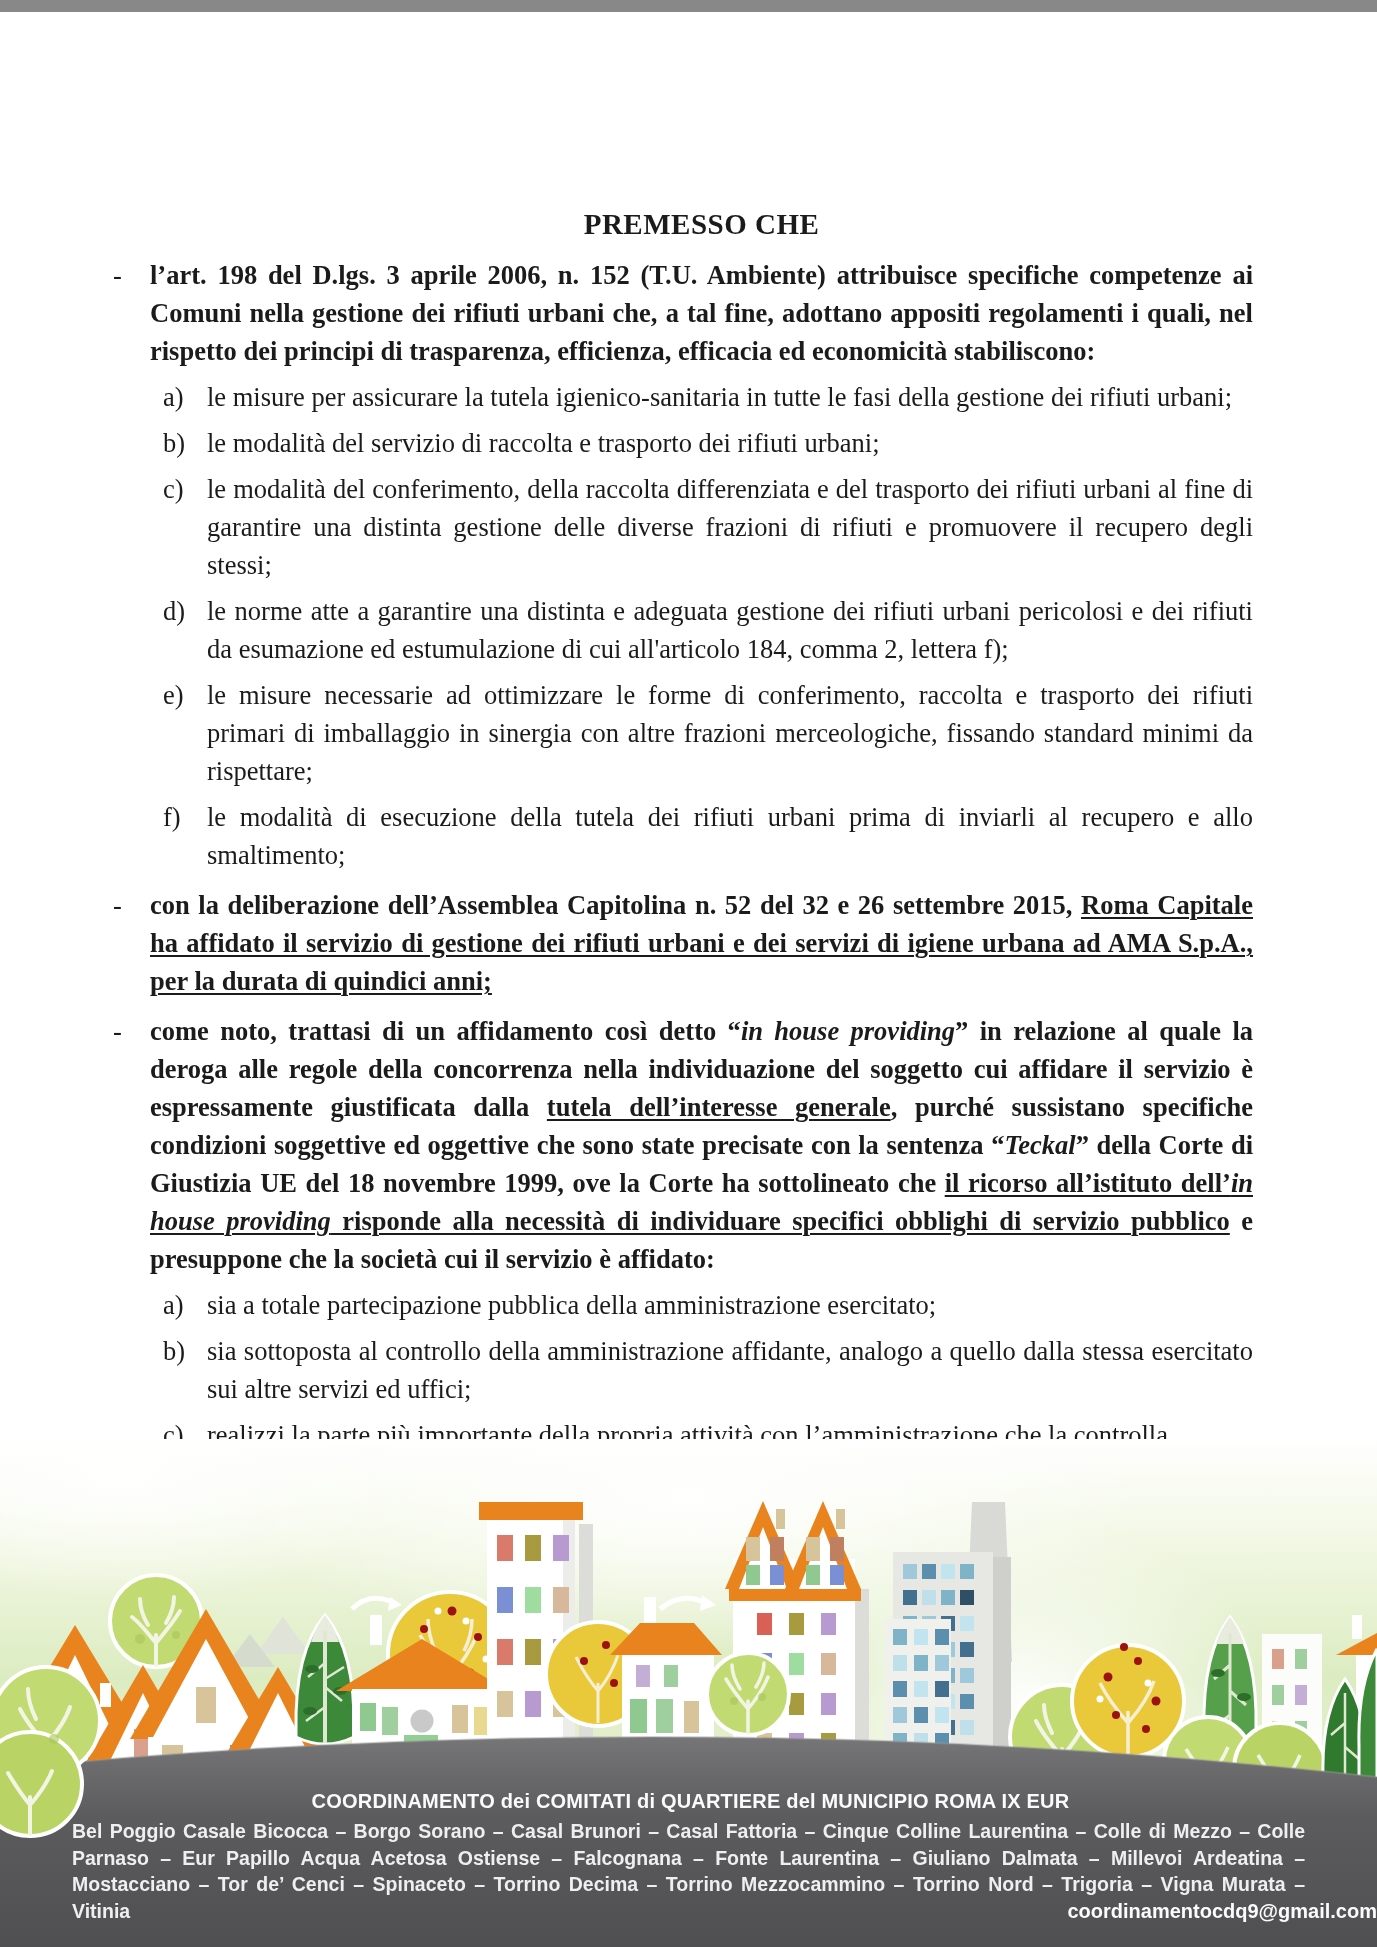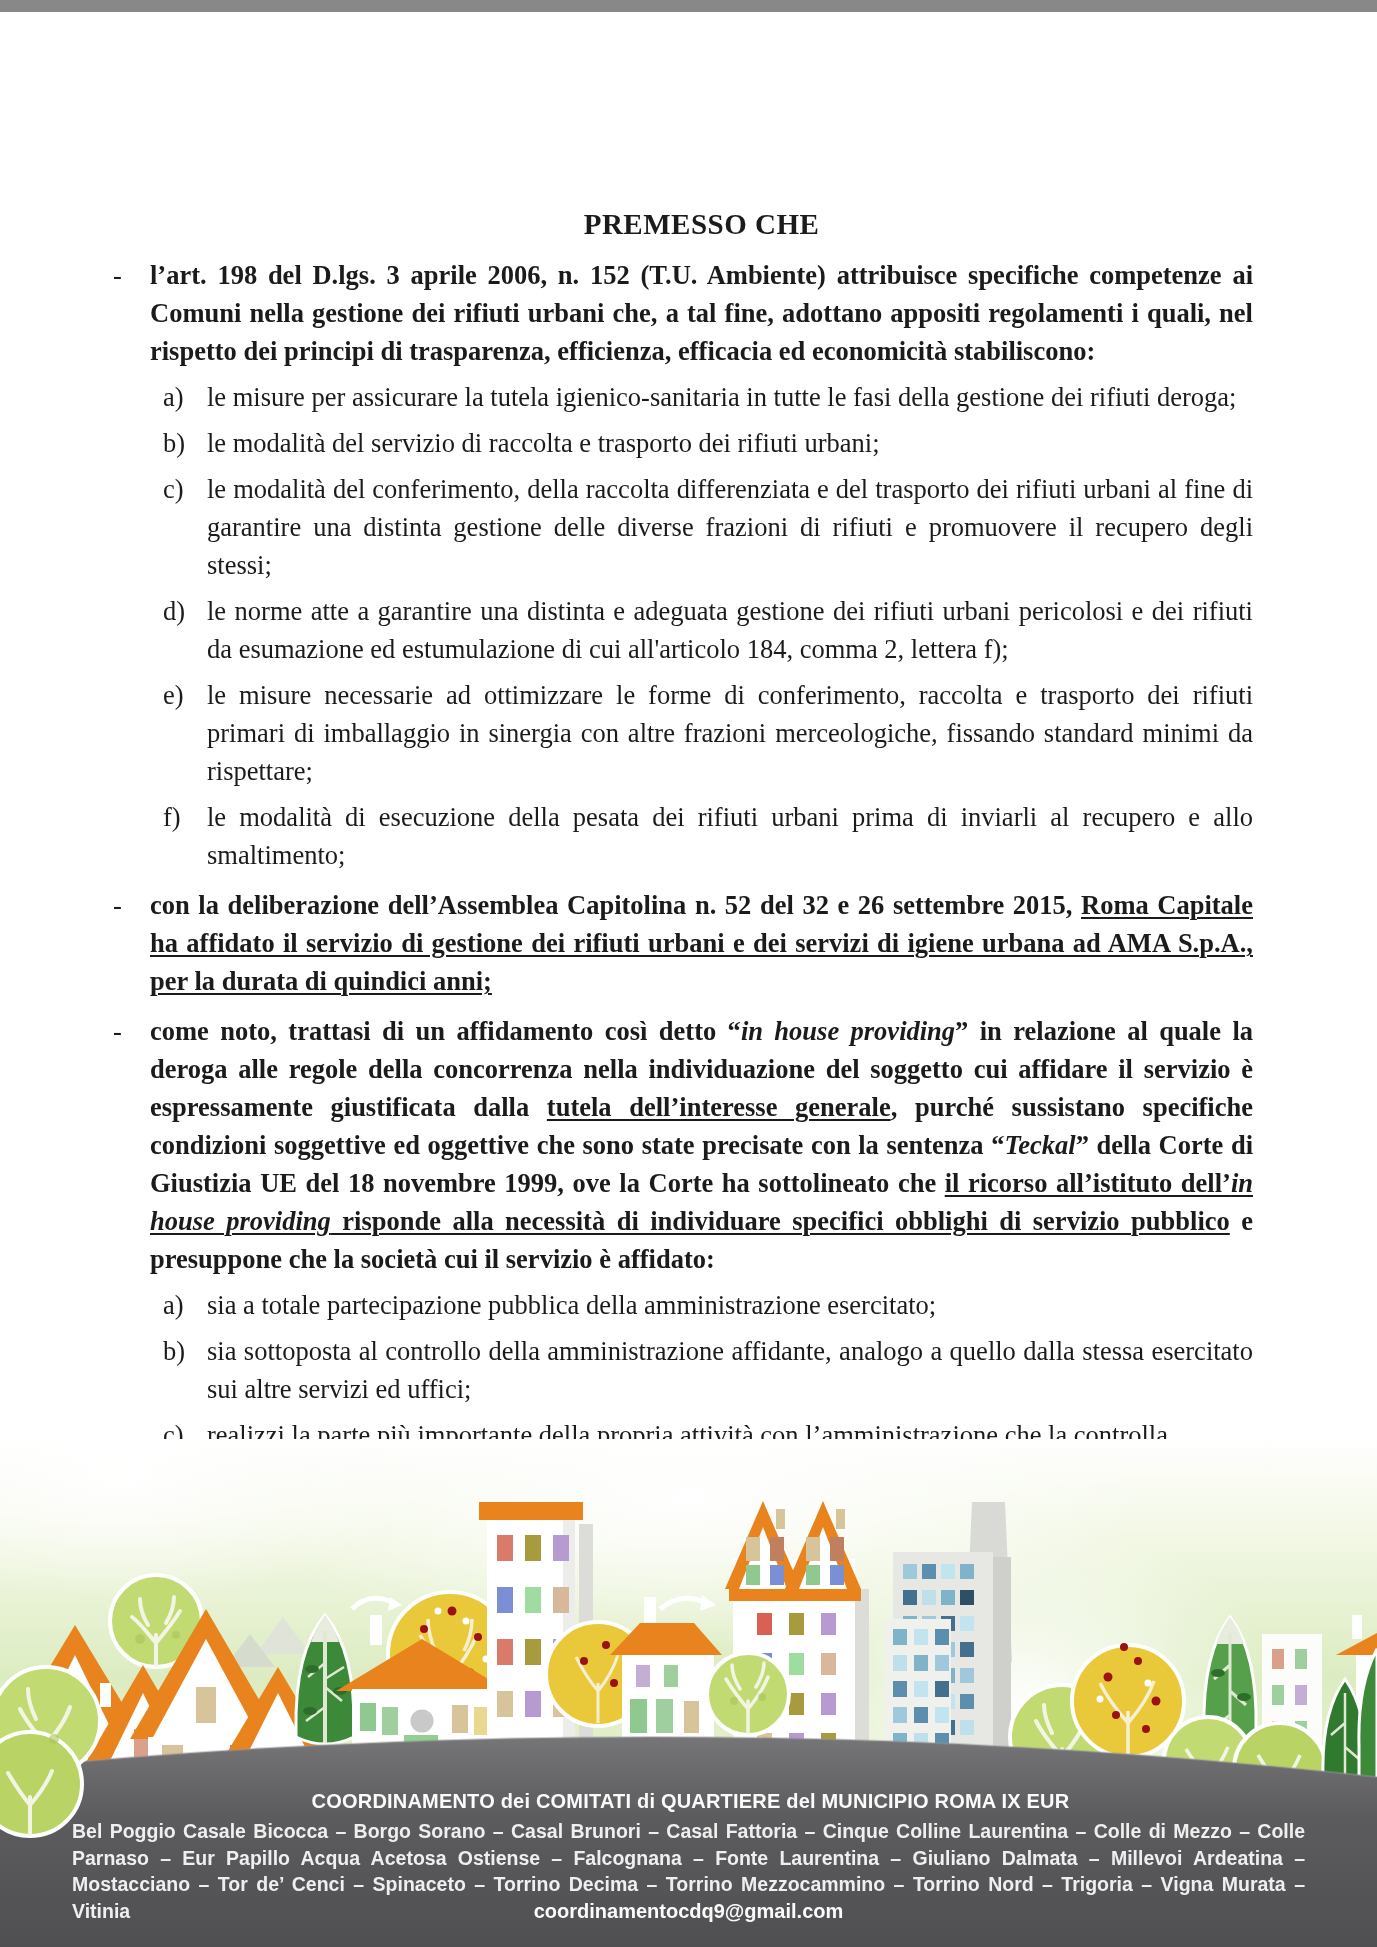--- a/index.html
+++ b/index.html
@@ -34,21 +34,21 @@
     position:absolute; left:4px; right:0; top:1778px; text-align:center;
     font-family:"Liberation Sans", sans-serif; font-weight:bold;
     font-size:20px; color:#fbfbfb; letter-spacing:.2px;
   }
   .footer-districts {
     position:absolute; left:72px; right:72px; top:1806px;
     font-family:"Liberation Sans", sans-serif; font-size:19.5px;
     line-height:26.5px; color:#efefef; text-align:justify;font-weight:bold;
   }
   .footer-email {
-    position:absolute; left:0; right:0; top:1888px; text-align:center;
+    position:absolute; left:0; right:0; top:1888px; text-align:right;
     font-family:"Liberation Sans", sans-serif; font-weight:bold;
     font-size:20px; color:#fbfbfb;
   }
 </style>
 </head>
 <body>
 
 <div class="page">
 
   <div class="doc">
@@ -56,41 +56,41 @@
     <h1 class="doc-title">PREMESSO CHE</h1>
 
     <div class="dash-row">
       <span class="dash-marker">-</span>
       <span class="dash-text">l’art. 198 del D.lgs. 3 aprile 2006, n. 152 (T.U. Ambiente) attribuisce specifiche competenze ai Comuni nella gestione dei rifiuti urbani che, a tal fine, adottano appositi regolamenti i quali, nel rispetto dei principi di trasparenza, efficienza, efficacia ed economicità stabiliscono:</span>
     </div>
 
     <div class="abc-list">
       <div class="abc-row">
         <span class="abc-marker">a)</span>
-        <span class="abc-text">le misure per assicurare la tutela igienico-sanitaria in tutte le fasi della gestione dei rifiuti deroga;</span>
+        <span class="abc-text">le misure per assicurare la tutela igienico-sanitaria in tutte le fasi della gestione dei rifiuti urbani;</span>
       </div>
       <div class="abc-row">
         <span class="abc-marker">b)</span>
         <span class="abc-text">le modalità del servizio di raccolta e trasporto dei rifiuti urbani;</span>
       </div>
       <div class="abc-row">
         <span class="abc-marker">c)</span>
         <span class="abc-text">le modalità del conferimento, della raccolta differenziata e del trasporto dei rifiuti urbani al fine di garantire una distinta gestione delle diverse frazioni di rifiuti e promuovere il recupero degli stessi;</span>
       </div>
       <div class="abc-row">
         <span class="abc-marker">d)</span>
         <span class="abc-text">le norme atte a garantire una distinta e adeguata gestione dei rifiuti urbani pericolosi e dei rifiuti da esumazione ed estumulazione di cui all'articolo 184, comma 2, lettera f);</span>
       </div>
       <div class="abc-row">
         <span class="abc-marker">e)</span>
         <span class="abc-text">le misure necessarie ad ottimizzare le forme di conferimento, raccolta e trasporto dei rifiuti primari di imballaggio in sinergia con altre frazioni merceologiche, fissando standard minimi da rispettare;</span>
       </div>
       <div class="abc-row">
         <span class="abc-marker">f)</span>
-        <span class="abc-text">le modalità di esecuzione della pesata dei rifiuti urbani prima di inviarli al recupero e allo smaltimento;</span>
+        <span class="abc-text">le modalità di esecuzione della tutela dei rifiuti urbani prima di inviarli al recupero e allo smaltimento;</span>
       </div>
     </div>
 
     <div class="dash-row">
       <span class="dash-marker">-</span>
       <span class="dash-text"><span>con la deliberazione dell’Assemblea Capitolina n. 52 del 32 e 26 settembre 2015, </span><span class="u">Roma Capitale ha affidato il servizio di gestione dei rifiuti urbani e dei servizi di igiene urbana ad AMA S.p.A., per la durata di quindici anni;</span></span>
     </div>
 
     <div class="dash-row">
       <span class="dash-marker">-</span>

